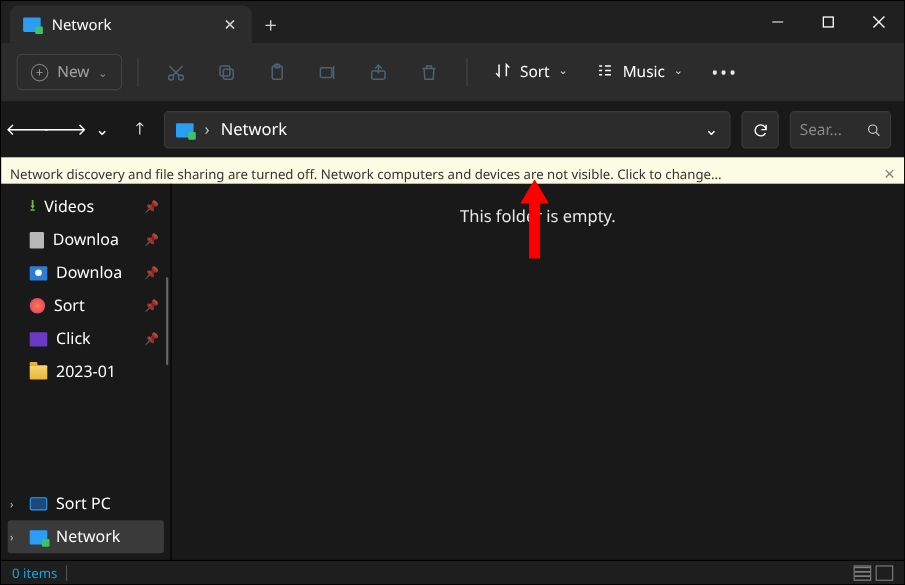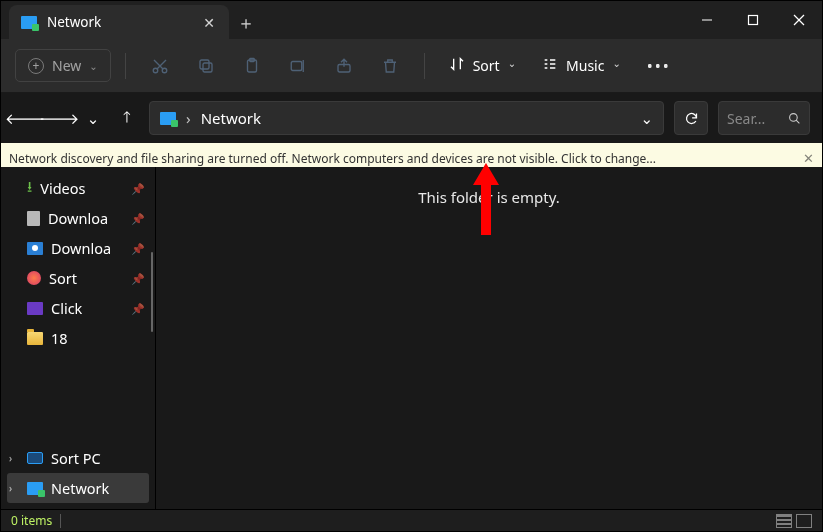--- a/index.html
+++ b/index.html
@@ -216,21 +216,21 @@
   }
   .arrow-marker svg{display:block;}
 
   
   .status{
     height:22px;
     background:#1e1e1e;
     border-top:1px solid #000;
     display:flex;align-items:center;
     padding:0 10px;
-    font-size:12px;color:#bef264;
+    font-size:12px;color:#0ea5e9;
   }
   .status .sep{width:1px;height:14px;background:#555;margin:0 8px;}
   .status .views{margin-left:auto;display:flex;gap:4px;}
   .status .view-ico{width:16px;height:14px;border:1px solid #999;opacity:.8;}
 </style>
 </head>
 <body>
 
 <div class="titlebar">
   <div class="tab">
@@ -374,21 +374,21 @@
       <span>Sort</span>
       <span class="pin">📌</span>
     </div>
     <div class="side-item">
       <span class="vid-ico"></span>
       <span>Click</span>
       <span class="pin">📌</span>
     </div>
     <div class="side-item">
       <span class="folder-ico"></span>
-      <span>18</span>
+      <span>2023-01</span>
     </div>
     <div class="side-item pc">
       <span class="exp">›</span>
       <span class="monitor-ico"></span>
       <span>Sort PC</span>
     </div>
     <div class="side-item selected">
       <span class="exp">›</span>
       <span class="net-ico"></span>
       <span>Network</span>

